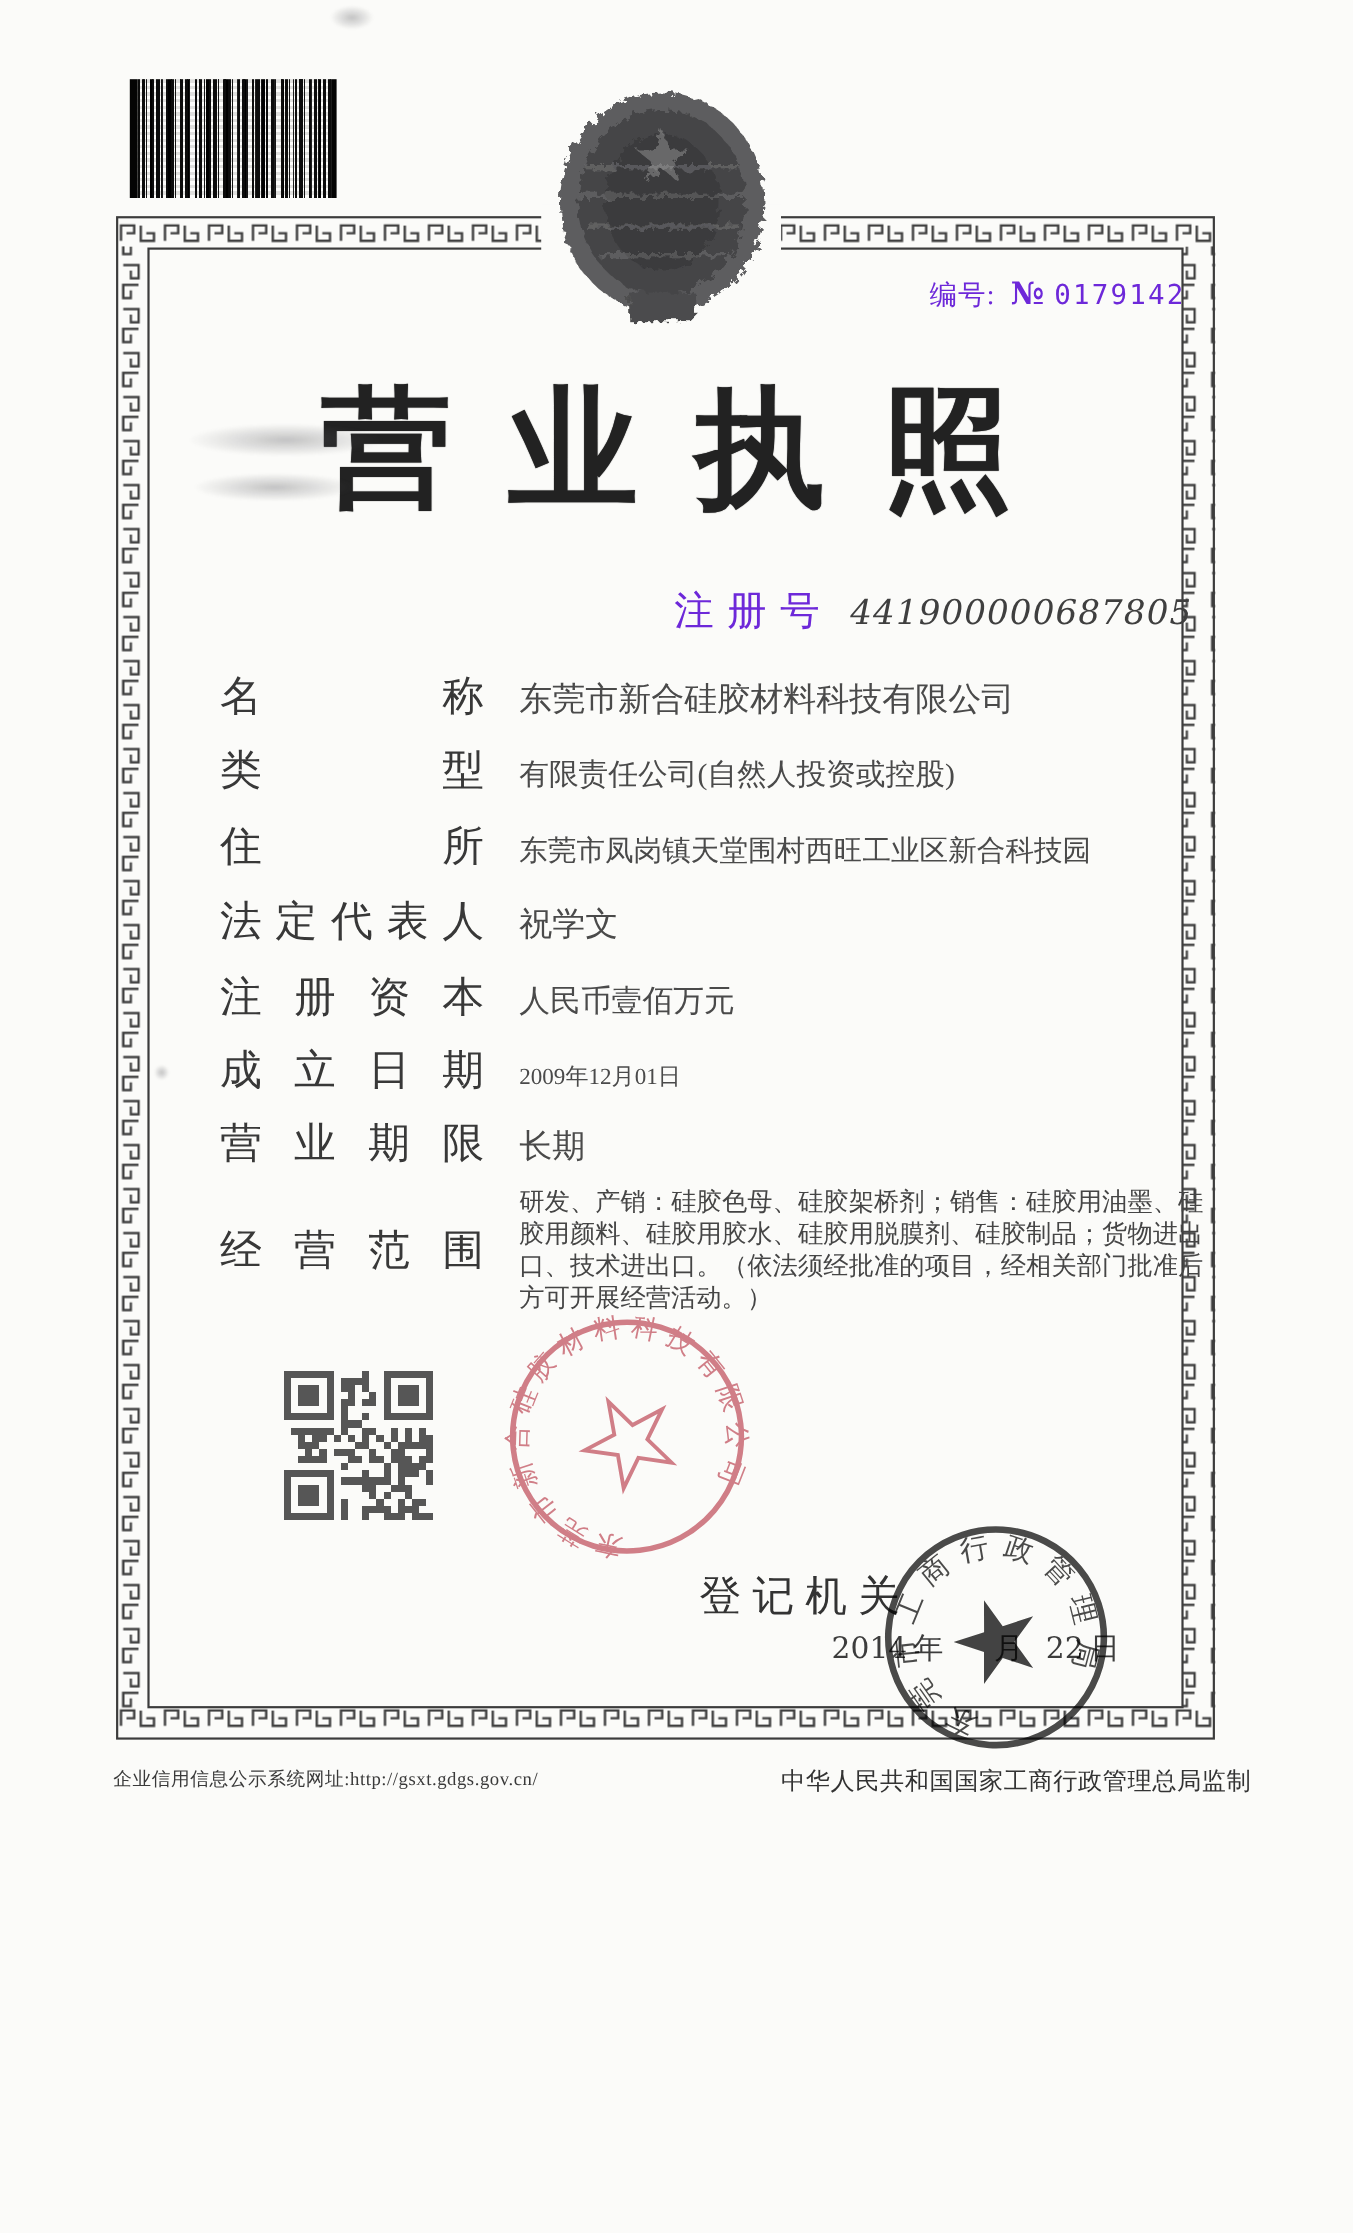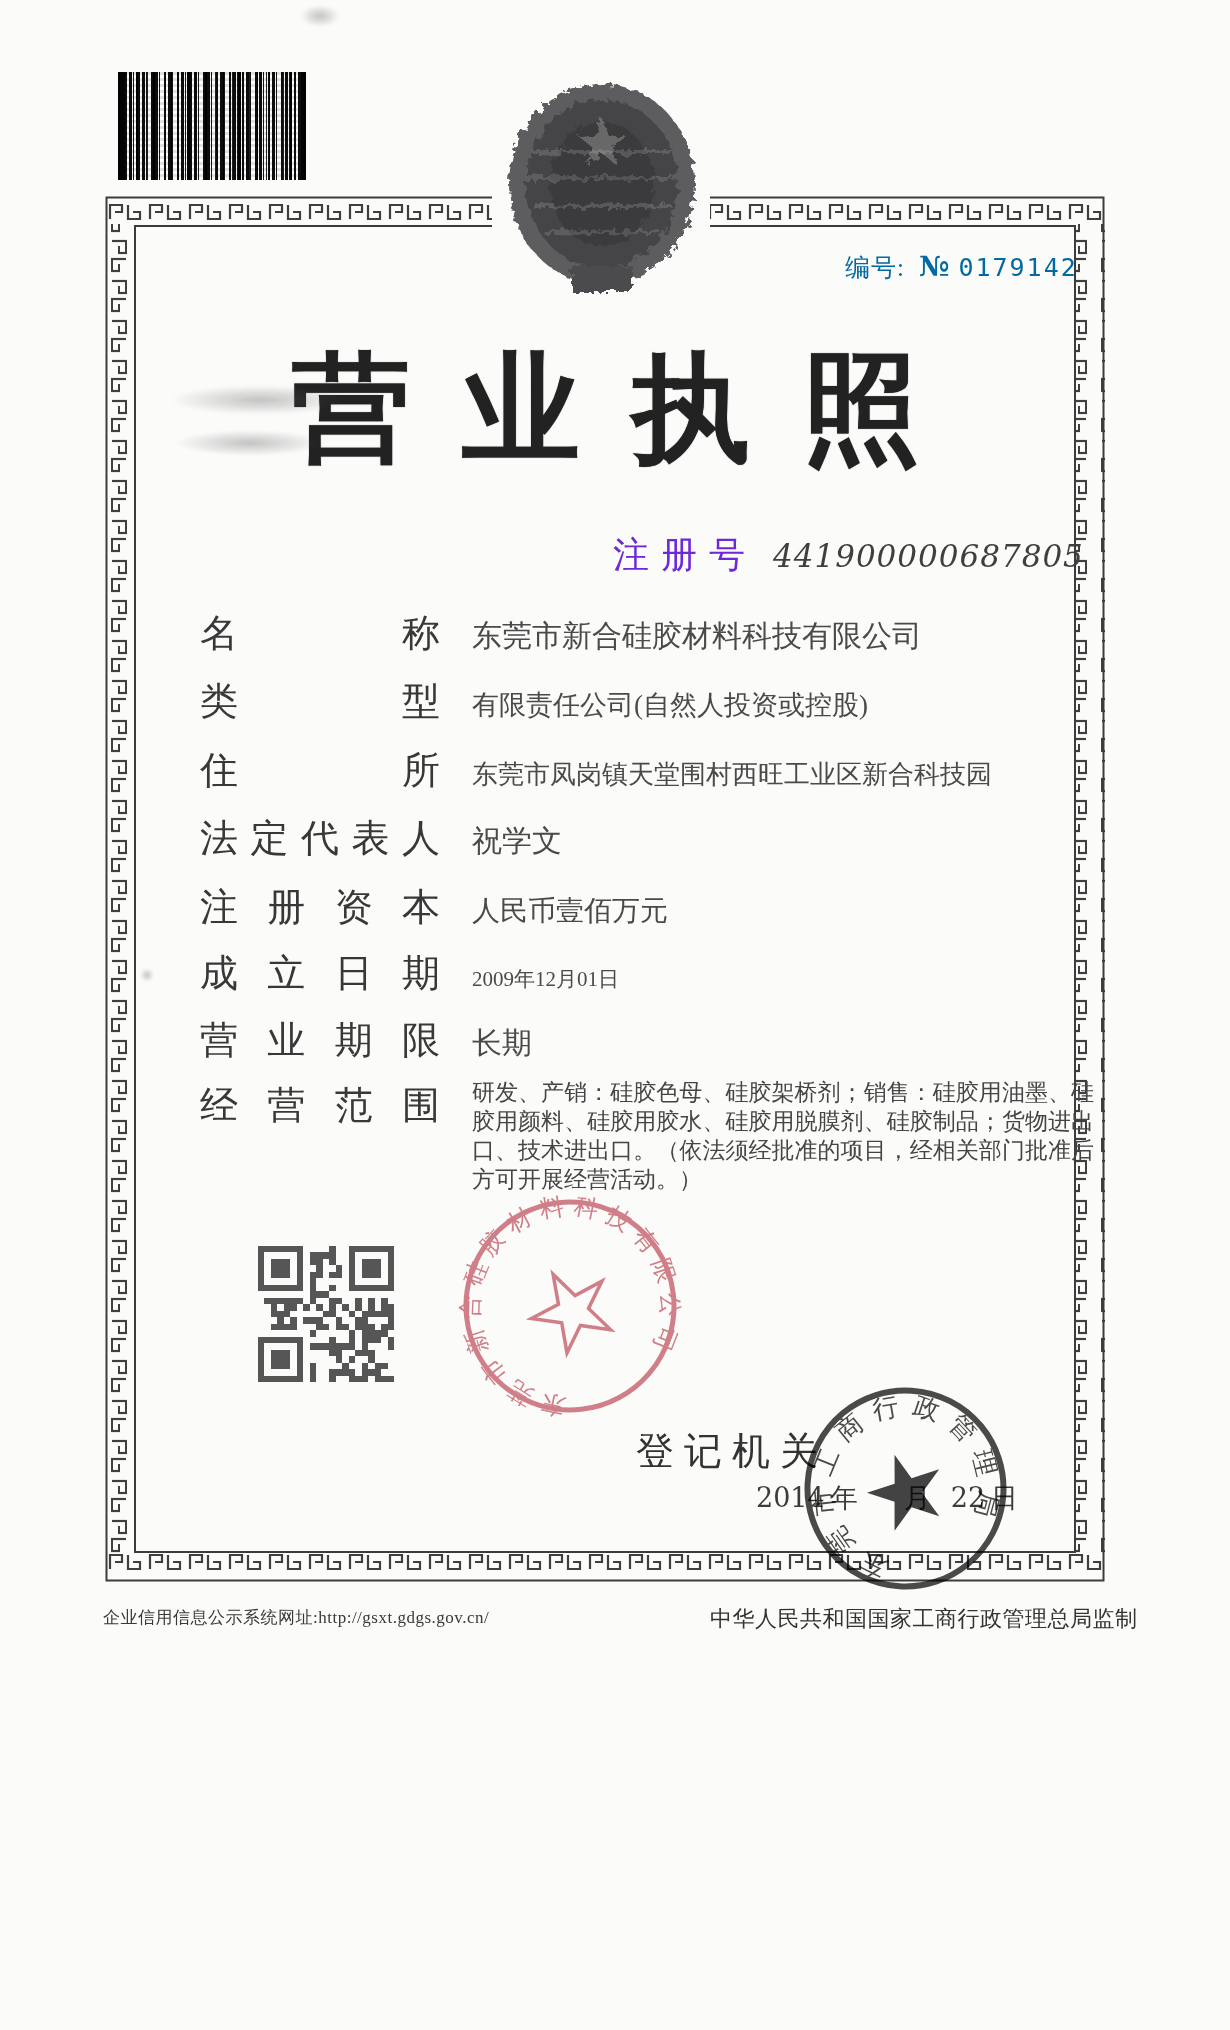--- a/index.html
+++ b/index.html
@@ -16,21 +16,21 @@
       repeating-linear-gradient(90deg,#1b1b1b 0 2px,transparent 2px 4px,#1b1b1b 4px 7px,transparent 7px 8px,#222 8px 9px,transparent 9px 13px),
       repeating-linear-gradient(90deg,transparent 0 5px,#2c2c2c 5px 6px,transparent 6px 11px,#101010 11px 14px,transparent 14px 17px),
       repeating-linear-gradient(0deg,rgba(255,255,255,.22) 0 3px,rgba(40,40,40,.12) 3px 6px);
     filter:blur(.4px) contrast(1.15);
   }
   
   .frame{position:absolute;left:105px;top:196px;}
   .emblem-gap{position:absolute;left:492px;top:186px;width:218px;height:50px;background:#fbfbf9;}
   .emblem{position:absolute;left:502px;top:80px;}
   
-  .serial{position:absolute;left:845px;top:250px;font-size:25px;color:#0369a1;letter-spacing:1px;white-space:nowrap;}
+  .serial{position:absolute;left:845px;top:250px;font-size:25px;color:#6d28d9;letter-spacing:1px;white-space:nowrap;}
   .serial .mark{font-family:"DejaVu Serif",serif;font-weight:bold;font-size:28px;padding:0 8px 0 14px;}
   .serial .num{font-family:"DejaVu Sans Mono",monospace;font-size:25px;letter-spacing:2px;}
   
   .title{
     position:absolute;left:292px;top:338px;
     font-family:"Liberation Sans","DejaVu Sans",sans-serif;
     font-weight:900;font-size:118px;line-height:1.2;letter-spacing:52px;
     color:#262626;white-space:nowrap;text-shadow:0 0 1px #444;
     filter:contrast(1.05);
   }
@@ -46,21 +46,21 @@
   }
   .frow .fvalue{margin-left:32px;color:#4a4a4a;white-space:nowrap;}
   .r0{top:612px}.r0 .fvalue{font-size:30px}
   .r1{top:680px}.r1 .fvalue{font-size:27px}
   .r2{top:749px}.r2 .fvalue{font-size:26px}
   .r3{top:817px}.r3 .fvalue{font-size:30px}
   .r4{top:886px}.r4 .fvalue{font-size:28px}
   .r5{top:952px}.r5 .fvalue{font-size:21px}
   .r6{top:1019px}.r6 .fvalue{font-size:30px}
   .r7{top:1078px;align-items:flex-start;}
-  .r7 .flabel{padding-top:6px;}
+  .r7 .flabel{padding-top:6px;margin-top:32px;}
   .r7 .fvalue{font-size:23px;line-height:29px;white-space:normal;width:622px;color:#454545;text-align:justify;}
   
   .registrar{position:absolute;left:612px;top:1426px;width:182px;font-size:38px;color:#333;
     text-align:justify;text-align-last:justify;text-justify:inter-character;margin-left:24px;}
   .issuedate{position:absolute;left:756px;top:1480px;font-size:27px;color:#3c3c3c;white-space:nowrap;
     font-family:"DejaVu Serif",serif;}
   .issuedate span{margin-right:6px;}
   .issuedate .gap{display:inline-block;width:34px;}
   .issuedate .daygap{display:inline-block;width:8px;}
   

